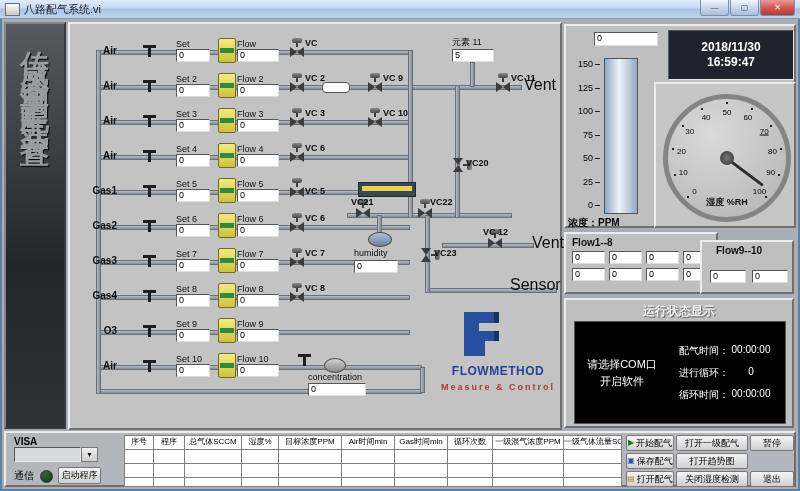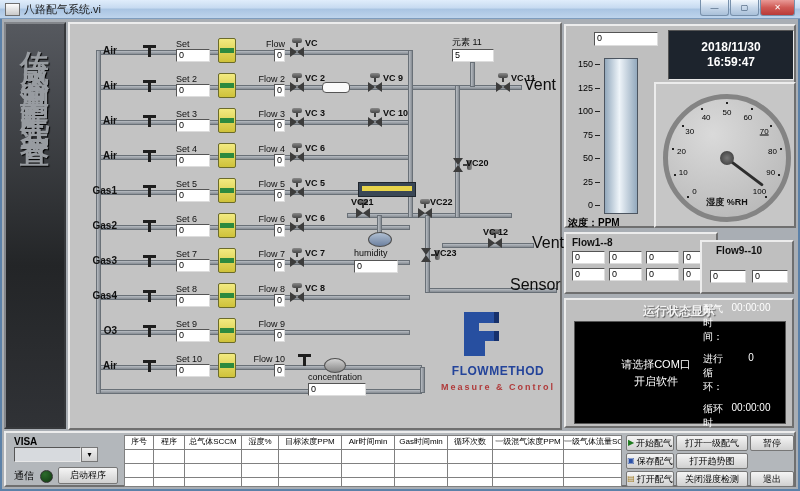--- a/index.html
+++ b/index.html
@@ -38,21 +38,21 @@
   .tvalve::after{content:"";position:absolute;top:3px;left:5px;width:3px;height:9px;background:#1e1e1e;}
   .iobox{display:flex;flex-direction:column;flex:none;}
   .iolbl{font-size:9px;line-height:10px;color:#101010;white-space:nowrap;}
   .wbox{background:#fff;border:1px solid;border-color:#555 #ddd #ddd #555;font-size:9px;
     line-height:11px;padding:0 2px;color:#000;box-sizing:border-box;}
   .set{margin-left:20px;width:34px;}
   .set .wbox{height:13px;}
   .mfc{width:16px;height:23px;margin-left:8px;flex:none;position:relative;
     background:linear-gradient(#f2ea80,#cfc23a);border:1px solid #6b6b2a;border-radius:2px;}
   .mfc::after{content:"";position:absolute;left:1px;right:1px;top:9px;height:5px;background:#2d8a3e;}
-  .flow{margin-left:7px;width:42px;align-items:flex-end;}
+  .flow{margin-left:1px;width:42px;}
   .flow .wbox{height:13px;}
   
   .valve{position:absolute;width:14px;height:10px;z-index:3;cursor:pointer;}
   .valve .vl{position:absolute;left:0;top:0;width:0;height:0;border-top:5px solid transparent;border-bottom:5px solid transparent;border-left:7px solid #3c3c3c;}
   .valve .vr{position:absolute;right:0;top:0;width:0;height:0;border-top:5px solid transparent;border-bottom:5px solid transparent;border-right:7px solid #3c3c3c;}
   .valve .vs{position:absolute;left:6px;top:-5px;width:2px;height:5px;background:#3c3c3c;}
   .valve .va{position:absolute;left:2px;top:-9px;width:10px;height:5px;background:linear-gradient(#8a8a8a,#474747);border-radius:2px;}
   .valve.vert{transform:rotate(90deg);}
   .vlabel{position:absolute;font-size:9px;font-weight:bold;color:#0d0d0d;white-space:nowrap;z-index:3;}
   .blabel{position:absolute;font-size:16px;font-weight:normal;color:#0d0d0d;z-index:3;}
@@ -95,35 +95,35 @@
   .fgrid{position:absolute;left:6px;top:17px;display:grid;grid-template-columns:repeat(4,33px);gap:4px 4px;}
   .fgrid2{position:absolute;left:8px;top:28px;display:grid;grid-template-columns:repeat(2,36px);gap:6px;}
   .fbox{height:13px;}
   
   .statusPanel{position:absolute;left:564px;top:298px;width:230px;height:130px;background:#bfbfbf;}
   .st-title{position:absolute;left:0;top:3px;width:100%;text-align:center;font-size:12px;font-weight:bold;
     color:#f4f4f4;text-shadow:1px 1px 1px #555;}
   .st-black{position:absolute;left:8px;top:21px;width:210px;height:101px;background:#000;
     border:1px solid #555;display:flex;}
   .st-msg{width:94px;display:flex;flex-direction:column;justify-content:center;text-align:center;
-    color:#fff;font-size:11px;line-height:17px;padding-left:34px;}
+    color:#fff;font-size:11px;line-height:17px;}
   .st-rows{flex:1;display:flex;flex-direction:column;justify-content:center;gap:8px;padding-right:12px;}
   .st-row{display:flex;justify-content:flex-end;font-size:10px;color:#fff;}
   .st-value{font-weight:normal;min-width:44px;text-align:center;}
   
   .bottomPanel{position:absolute;left:4px;top:431px;width:792px;height:56px;background:#b3b7bb;}
   .visa-lbl{position:absolute;left:8px;top:3px;font-size:10px;font-weight:bold;color:#000;}
   .combo{position:absolute;left:8px;top:14px;width:84px;height:15px;display:flex;}
   .combo-val{flex:1;background:#d7dade;border:1px solid;border-color:#555 #e8e8e8 #e8e8e8 #555;font-size:9px;}
   .combo-btn{width:15px;background:linear-gradient(#f0f0f0,#cfcfcf);border:1px solid #777;font-size:8px;
     display:flex;align-items:center;justify-content:center;cursor:pointer;}
   .comm-lbl{position:absolute;left:8px;top:36px;font-size:10px;color:#000;}
   .led{position:absolute;left:34px;top:37px;width:11px;height:11px;border-radius:50%;
     background:radial-gradient(circle at 35% 30%,#2c6b2c,#113811);border:1px solid #333;}
-  .startprog{position:absolute;left:52px;top:34px;width:60px;height:17px;}
+  .startprog{position:absolute;left:52px;top:34px;width:43px;height:17px;}
   .btn{background:linear-gradient(#f5f5f5,#d0d0d0);border:1px solid #777;border-radius:2px;
     font-size:9px;color:#000;display:flex;align-items:center;justify-content:center;gap:2px;
     cursor:pointer;white-space:nowrap;overflow:hidden;padding:0;font-family:inherit;}
   .gtable{position:absolute;left:118px;top:2px;width:498px;height:52px;display:grid;
     grid-template-columns:28px 30px 56px 36px 62px 52px 52px 44px 70px 68px;grid-auto-rows:13px;
     background:#808080;gap:1px;border:1px solid #808080;box-sizing:border-box;overflow:hidden;}
   .thead,.tbody{display:contents;}
   .th{background:#fff;font-size:8px;text-align:center;line-height:12px;white-space:nowrap;overflow:hidden;color:#000;}
   .td{background:#fff;}
   .btn-grid{position:absolute;left:620px;top:2px;display:grid;grid-template-columns:48px 72px 44px;
@@ -336,21 +336,21 @@
         <i class="vs"></i>
         <i class="va"></i>
       </span>
     <span class="vlabel" style="left:235px;top:119px">VC 6</span>
     <span class="valve" style="left:220px;top:163px">
         <i class="vl"></i>
         <i class="vr"></i>
         <i class="vs"></i>
         <i class="va"></i>
       </span>
-    <span class="vlabel" style="left:235px;top:154px">VC 5</span>
+    <span class="vlabel" style="left:235px;top:162px">VC 5</span>
     <span class="valve" style="left:220px;top:198px">
         <i class="vl"></i>
         <i class="vr"></i>
         <i class="vs"></i>
         <i class="va"></i>
       </span>
     <span class="vlabel" style="left:235px;top:189px">VC 6</span>
     <span class="valve" style="left:220px;top:233px">
         <i class="vl"></i>
         <i class="vr"></i>

